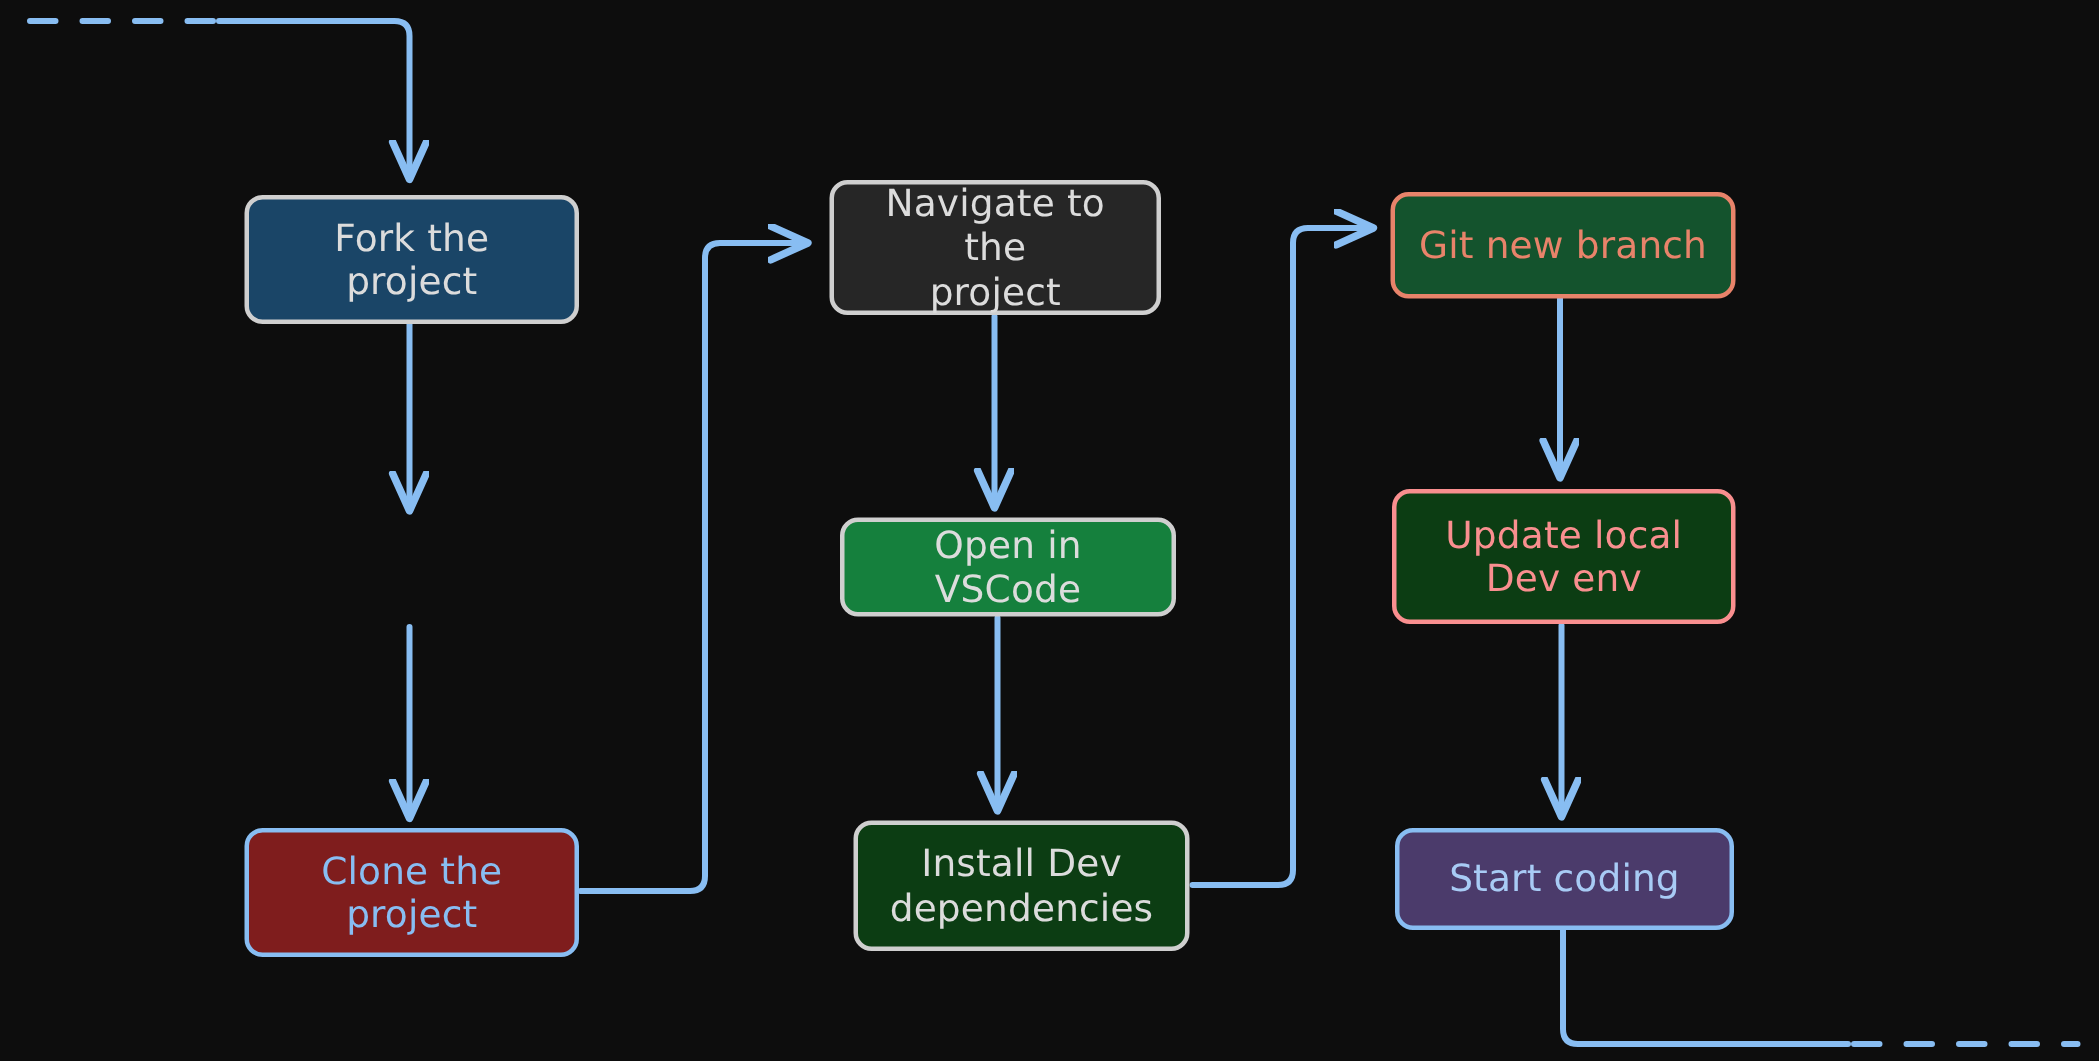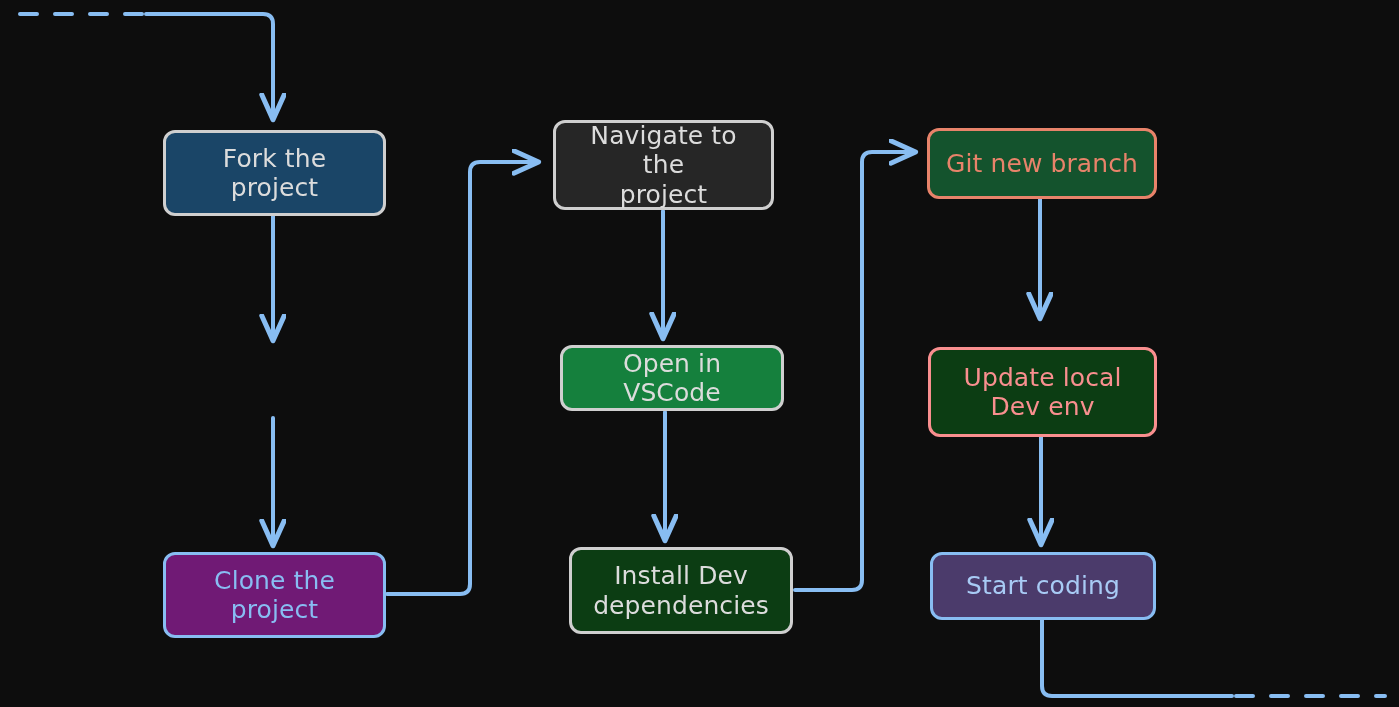--- a/index.html
+++ b/index.html
@@ -39,21 +39,21 @@
     border-width: 3px;
     font-size: 25px;
     line-height: 1.18;
     letter-spacing: 0.1px;
     padding: 2px 10px;
     white-space: pre-line;
   }
   
   .n-fork      { background: #1a4567; border-color: #cfcfcf; color: #dcdcdc; }
   .n-cmd       { background: #1a4567; border-color: #3d9a4e; color: #3d9a4e; }
-  .n-clone     { background: #701a75; border-color: #88bdf2; color: #88bdf2; }
+  .n-clone     { background: #7f1d1d; border-color: #88bdf2; color: #88bdf2; }
   .n-navigate  { background: #262626; border-color: #cfcfcf; color: #dcdcdc; }
   .n-vscode    { background: #15803d; border-color: #cfcfcf; color: #dcdcdc; }
   .n-install    { background: #0c3d13; border-color: #cfcfcf; color: #dcdcdc; }
   .n-branch    { background: #14532d; border-color: #e8836a; color: #e8836a; text-align: right; }
   .n-update    { background: #0c3d13; border-color: #f98f8f; color: #f98f8f; }
   .n-coding    { background: #4b3b6b; border-color: #88bdf2; color: #a8cbf5; }
 </style>
 </head>
 <body>
 
@@ -110,21 +110,21 @@
 
   <div class="node n-install" style="left:569px; top:547px; width:224px; height:87px;">
     <span>Install Dev
 dependencies</span>
   </div>
 
   <div class="node n-branch" style="left:927px; top:128px; width:230px; height:71px;">
     <span>Git new branch</span>
   </div>
 
-  <div class="node n-update" style="left:928px; top:326px; width:229px; height:90px;margin-top:21px;">
+  <div class="node n-update" style="left:928px; top:326px; width:229px; height:90px;">
     <span>Update local
 Dev env</span>
   </div>
 
   <div class="node n-coding" style="left:930px; top:552px; width:226px; height:68px;text-align:right;">
     <span>Start coding</span>
   </div>
 
 </div>
 

